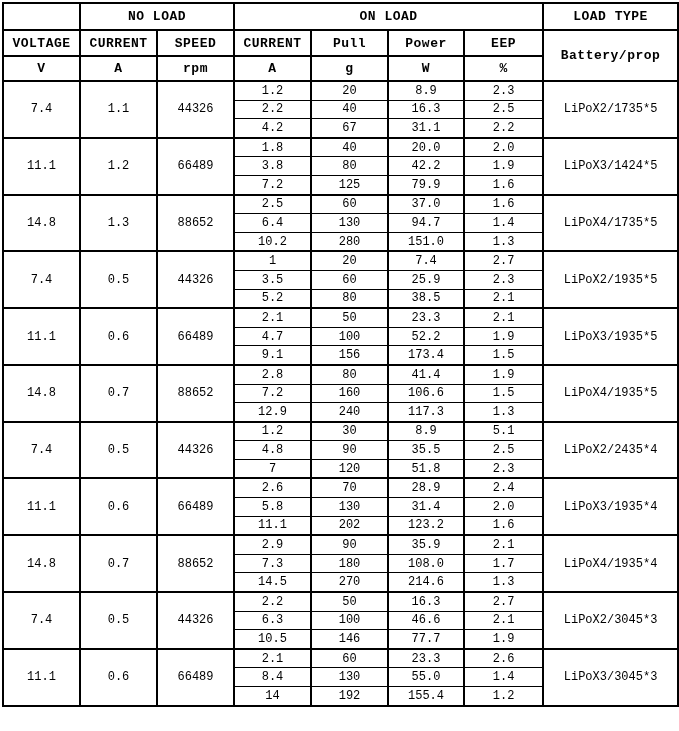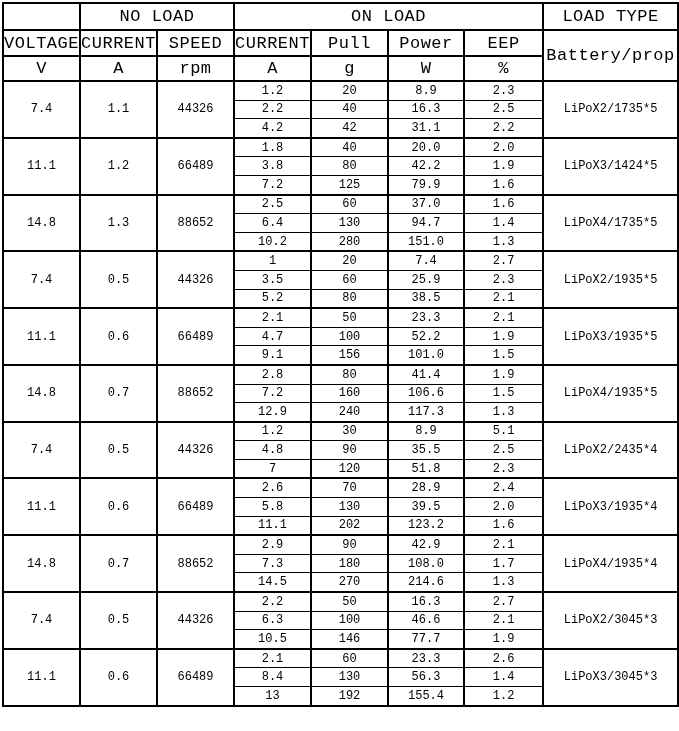--- a/index.html
+++ b/index.html
@@ -24,22 +24,22 @@
   }
   table.spec th, table.spec td {
     border: 2px solid #000000;
     text-align: center;
     vertical-align: middle;
     padding: 0;
     overflow: hidden;
     white-space: nowrap;
   }
   table.spec thead th {
-    font-weight: normal;
-    font-size: 17px;
+    font-weight: bold;
+    font-size: 13px;
     letter-spacing: 0.5px;
   }
   thead tr.hr1 th { height: 25px; }
   thead tr.hr2 th { height: 24px; }
   thead tr.hr3 th { height: 23px; }
   tbody td {
     font-size: 12px;
     font-weight: normal;
     height: 17.6px;
   }
@@ -107,21 +107,21 @@
           <td class="span-cell battery" rowspan="3">LiPoX2/1735*5</td>
         </tr>
         <tr>
           <td class="sub">2.2</td>
           <td class="sub">40</td>
           <td class="sub">16.3</td>
           <td class="sub">2.5</td>
         </tr>
         <tr class="group-end">
           <td class="sub">4.2</td>
-          <td class="sub">42</td>
+          <td class="sub">67</td>
           <td class="sub">31.1</td>
           <td class="sub">2.2</td>
         </tr>
         <tr class="group-start">
           <td class="span-cell" rowspan="3">11.1</td>
           <td class="span-cell" rowspan="3">1.2</td>
           <td class="span-cell" rowspan="3">66489</td>
           <td class="sub">1.8</td>
           <td class="sub">40</td>
           <td class="sub">20.0</td>
@@ -196,21 +196,21 @@
         </tr>
         <tr>
           <td class="sub">4.7</td>
           <td class="sub">100</td>
           <td class="sub">52.2</td>
           <td class="sub">1.9</td>
         </tr>
         <tr class="group-end">
           <td class="sub">9.1</td>
           <td class="sub">156</td>
-          <td class="sub">101.0</td>
+          <td class="sub">173.4</td>
           <td class="sub">1.5</td>
         </tr>
         <tr class="group-start">
           <td class="span-cell" rowspan="3">14.8</td>
           <td class="span-cell" rowspan="3">0.7</td>
           <td class="span-cell" rowspan="3">88652</td>
           <td class="sub">2.8</td>
           <td class="sub">80</td>
           <td class="sub">41.4</td>
           <td class="sub">1.9</td>
@@ -256,36 +256,36 @@
           <td class="span-cell" rowspan="3">66489</td>
           <td class="sub">2.6</td>
           <td class="sub">70</td>
           <td class="sub">28.9</td>
           <td class="sub">2.4</td>
           <td class="span-cell battery" rowspan="3">LiPoX3/1935*4</td>
         </tr>
         <tr>
           <td class="sub">5.8</td>
           <td class="sub">130</td>
-          <td class="sub">39.5</td>
+          <td class="sub">31.4</td>
           <td class="sub">2.0</td>
         </tr>
         <tr class="group-end">
           <td class="sub">11.1</td>
           <td class="sub">202</td>
           <td class="sub">123.2</td>
           <td class="sub">1.6</td>
         </tr>
         <tr class="group-start">
           <td class="span-cell" rowspan="3">14.8</td>
           <td class="span-cell" rowspan="3">0.7</td>
           <td class="span-cell" rowspan="3">88652</td>
           <td class="sub">2.9</td>
           <td class="sub">90</td>
-          <td class="sub">42.9</td>
+          <td class="sub">35.9</td>
           <td class="sub">2.1</td>
           <td class="span-cell battery" rowspan="3">LiPoX4/1935*4</td>
         </tr>
         <tr>
           <td class="sub">7.3</td>
           <td class="sub">180</td>
           <td class="sub">108.0</td>
           <td class="sub">1.7</td>
         </tr>
         <tr class="group-end">
@@ -322,24 +322,24 @@
           <td class="span-cell" rowspan="3">66489</td>
           <td class="sub">2.1</td>
           <td class="sub">60</td>
           <td class="sub">23.3</td>
           <td class="sub">2.6</td>
           <td class="span-cell battery" rowspan="3">LiPoX3/3045*3</td>
         </tr>
         <tr>
           <td class="sub">8.4</td>
           <td class="sub">130</td>
-          <td class="sub">56.3</td>
+          <td class="sub">55.0</td>
           <td class="sub">1.4</td>
         </tr>
         <tr class="group-end">
-          <td class="sub">13</td>
+          <td class="sub">14</td>
           <td class="sub">192</td>
           <td class="sub">155.4</td>
           <td class="sub">1.2</td>
         </tr>
       </tbody>
   </table>
 </div>
 
 </body></html>

